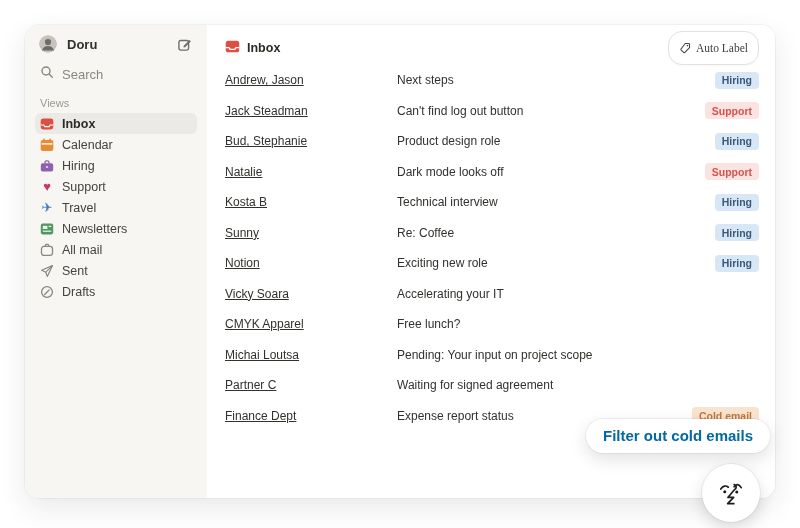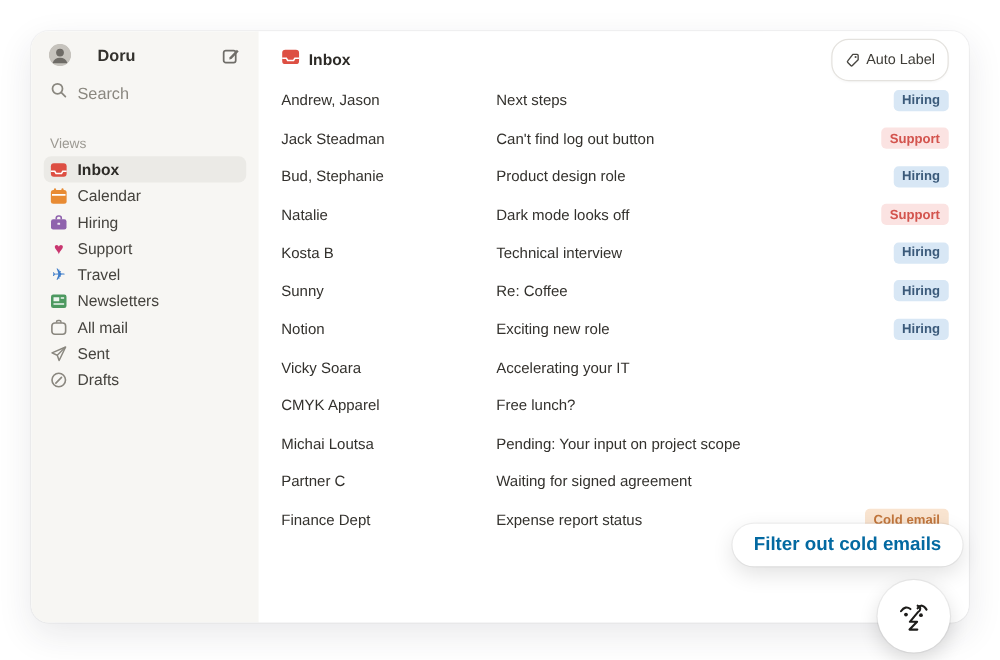--- a/index.html
+++ b/index.html
@@ -4,47 +4,47 @@
 <style>
   * { margin:0; padding:0; box-sizing:border-box; }
   html,body { width:800px; height:528px; background:#ffffff; overflow:hidden;
     font-family:"Liberation Sans", sans-serif; -webkit-font-smoothing:antialiased; }
   .window { position:absolute; left:25px; top:25px; width:750px; height:473px;
     border-radius:14px; background:#ffffff; display:flex;
     box-shadow:0 0 0 1px rgba(0,0,0,0.04), 0 10px 28px rgba(40,40,60,0.10);
     overflow:hidden; }
   
   .sidebar { width:182px; flex:0 0 182px; background:#f7f6f3; padding:8px 10px; }
-  .user-row { display:flex; align-items:center; gap:21px; height:22px; padding:0 4px; }
+  .user-row { display:flex; align-items:center; gap:10px; height:22px; padding:0 4px; }
   .avatar { width:18px; height:18px; border-radius:50%; overflow:hidden; flex:0 0 18px; }
   .user-name { font-size:13px; font-weight:700; color:#33312d; }
   .compose-btn { margin-left:auto; width:18px; height:18px; display:flex; align-items:center;
     justify-content:center; cursor:pointer; }
   .search-row { display:flex; align-items:center; gap:8px; height:22px; padding:0 5px; margin-top:8px; }
   .search-label { font-size:13px; color:#8a877f;text-align:right; }
-  .section-label { font-size:11px; color:#9c9992; margin:24px 5px 4px; }
+  .section-label { font-size:11px; color:#9c9992; margin:12px 5px 4px; }
   .nav-item { display:flex; align-items:center; gap:8px; height:21px; padding:0 5px;
     border-radius:6px; font-size:12.5px; color:#45433e; font-weight:500; cursor:pointer; }
   .nav-item .ic { width:14px; height:14px; flex:0 0 14px; display:flex; align-items:center;
     justify-content:center; }
   .nav-item.selected { background:#ebeae6; color:#2c2a26; font-weight:700; }
   .glyph-plane { color:#3d7cc9; font-size:13px; line-height:1; }
   .glyph-heart { color:#c9366f; font-size:13px; line-height:1; }
   
   .main { flex:1; background:#ffffff; padding:10px 16px 0 18px; display:flex; flex-direction:column; }
   .main-header { display:flex; align-items:center; gap:7px; height:26px; margin-bottom:4px; }
   .main-title { font-size:12.5px; font-weight:700; color:#2c2a26; }
   .auto-label-btn { margin-left:auto; display:flex; align-items:center; gap:5px;
     border:1px solid #e4e2de; border-radius:14px; padding:16px 10px; height:24px;
     font-size:11.5px; font-weight:500; color:#3f3d38; background:#fff; cursor:pointer;
-    box-shadow:0 1px 2px rgba(0,0,0,0.03); }
+    box-shadow:0 1px 2px rgba(0,0,0,0.03);font-family:Liberation Serif, serif; }
   .email-list { display:flex; flex-direction:column; }
   .email-row { display:flex; align-items:center; height:30.5px; cursor:pointer; }
   .email-sender { flex:0 0 172px; font-size:12px; font-weight:500; color:#33312d;
-    white-space:nowrap; overflow:hidden; }
+    white-space:nowrap; overflow:hidden;text-decoration:underline; }
   .email-subject { flex:1; font-size:12px; color:#33312d; white-space:nowrap; overflow:hidden; }
   .badge { margin-left:auto; font-size:10.5px; font-weight:600; padding:2.5px 7px;
     border-radius:4px; white-space:nowrap; }
   .badge-hiring  { background:#d8e7f5; color:#3b5a7a; }
   .badge-support { background:#fbe3e2; color:#d3544e; }
   .badge-cold    { background:#f9e4d0; color:#c2763c; }
   
   .tooltip { position:absolute; left:586px; top:419px; height:34px; line-height:34px;
     padding:0 17px; background:#ffffff; border-radius:17px; font-size:15px; font-weight:700;
     color:#0369a1; box-shadow:0 0 0 1px rgba(0,0,0,0.05), 0 6px 18px rgba(0,0,0,0.12);

